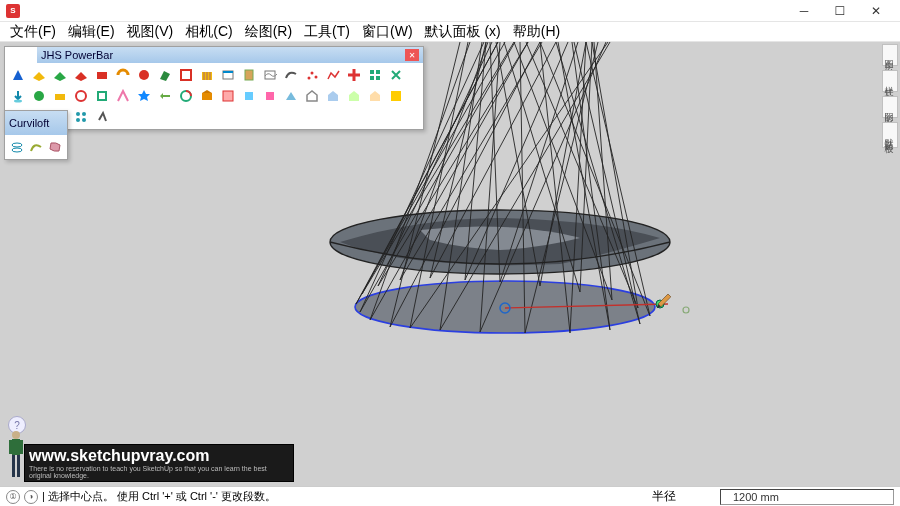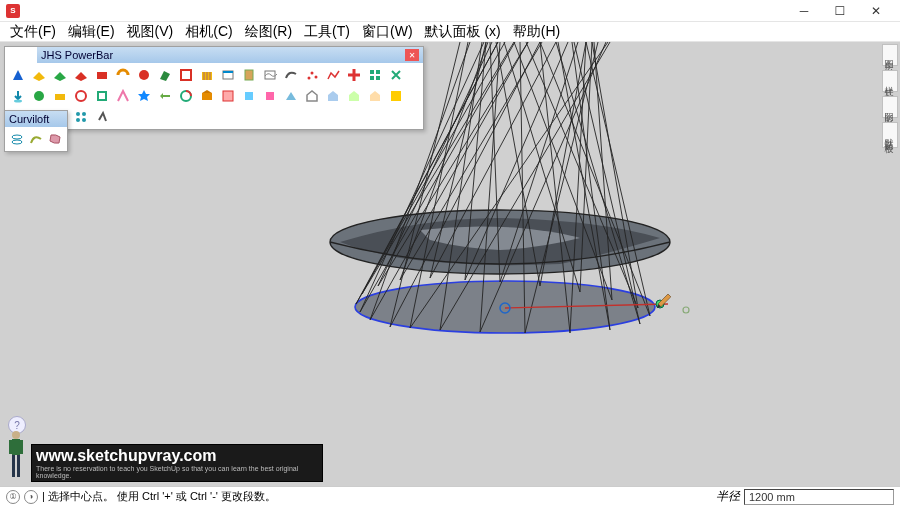--- a/index.html
+++ b/index.html
@@ -19,40 +19,40 @@
 
 .jhs-panel{position:absolute;left:4px;top:4px;width:420px;background:#fff;border:1px solid #a0a0a0;box-shadow:2px 2px 4px rgba(0,0,0,.2);}
 .jhs-panel .panel-title{height:16px;background:linear-gradient(#c7ddf2,#a6c8ea);display:flex;align-items:center;font-size:10px;color:#003;padding:0 4px;margin-left:32px;}
 .jhs-panel .panel-title .spacer{flex:1;}
 .jhs-panel .panel-close{width:14px;height:12px;background:#e55;color:#fff;display:flex;align-items:center;justify-content:center;font-size:8px;cursor:pointer;}
 .jhs-panel .panel-body{padding:3px 4px;display:flex;flex-wrap:wrap;gap:3px;}
 .toolbtn{width:18px;height:18px;border-radius:2px;cursor:pointer;display:flex;align-items:center;justify-content:center;}
 .toolbtn svg{width:14px;height:14px;}
 
 .curviloft-panel{position:absolute;left:4px;top:68px;width:64px;background:#fff;border:1px solid #a0a0a0;box-shadow:2px 2px 4px rgba(0,0,0,.2);}
-.curviloft-panel .panel-title{height:16px;background:linear-gradient(#c7ddf2,#a6c8ea);display:flex;align-items:center;font-size:10px;color:#003;padding:0 4px;}
+.curviloft-panel .panel-title{height:24px;background:linear-gradient(#c7ddf2,#a6c8ea);display:flex;align-items:center;font-size:10px;color:#003;padding:0 4px;}
 .curviloft-panel .panel-body{padding:3px 4px;display:flex;gap:2px;}
 
-.watermark{position:absolute;left:31px;bottom:4px;width:292px;background:#1a1a1a;border:1px solid #000;padding:2px 4px;}
+.watermark{position:absolute;left:24px;bottom:4px;width:270px;background:#1a1a1a;border:1px solid #000;padding:2px 4px;}
 .watermark .wm-main{color:#fff;font-size:16px;font-weight:bold;font-family:Arial;}
 .watermark .wm-sub{color:#bbb;font-size:7px;font-family:Arial;}
 
 .figure{position:absolute;left:4px;bottom:2px;}
 
 .right-panels{position:absolute;right:2px;top:2px;width:16px;display:flex;flex-direction:column;gap:4px;}
 .right-tab{background:#f8f8f8;border:1px solid #c0c0c0;padding:8px 2px;font-size:9px;writing-mode:vertical-rl;text-orientation:upright;color:#555;cursor:pointer;letter-spacing:2px;text-align:center;}
 
 .hint-badge{position:absolute;left:8px;bottom:52px;width:18px;height:18px;border-radius:9px;background:#eef;border:1px solid #aac;display:flex;align-items:center;justify-content:center;color:#77a;font-size:10px;}
 
 .statusbar{height:20px;background:#fff;border-top:1px solid #ccc;display:flex;align-items:center;padding:0 6px;}
 .status-icon{width:14px;height:14px;border:1px solid #888;border-radius:7px;display:flex;align-items:center;justify-content:center;font-size:8px;color:#555;margin-right:4px;}
 .statusbar .status-text{color:#000;font-size:11px;}
 .statusbar .spacer{flex:1;}
-.statusbar .mlabel{color:#000;font-size:12px;margin-right:4px;font-style:italic;}
-.statusbar .mbox{width:150px;height:16px;border:1px inset #999;background:#fff;padding:1px 4px;font-size:11px;color:#333;}
+.statusbar .mlabel{color:#000;font-size:12px;margin-right:4px;}
+.statusbar .mbox{width:174px;height:16px;border:1px inset #999;background:#fff;padding:1px 12px;font-size:11px;color:#333;margin-left:40px;}
 </style>
 </head>
 <body>
 
 <div class="titlebar">
   <div class="app-icon">S</div>
   <div class="spacer"></div>
   <div class="winbtn">─</div>
   <div class="winbtn">☐</div>
   <div class="winbtn close">✕</div>

